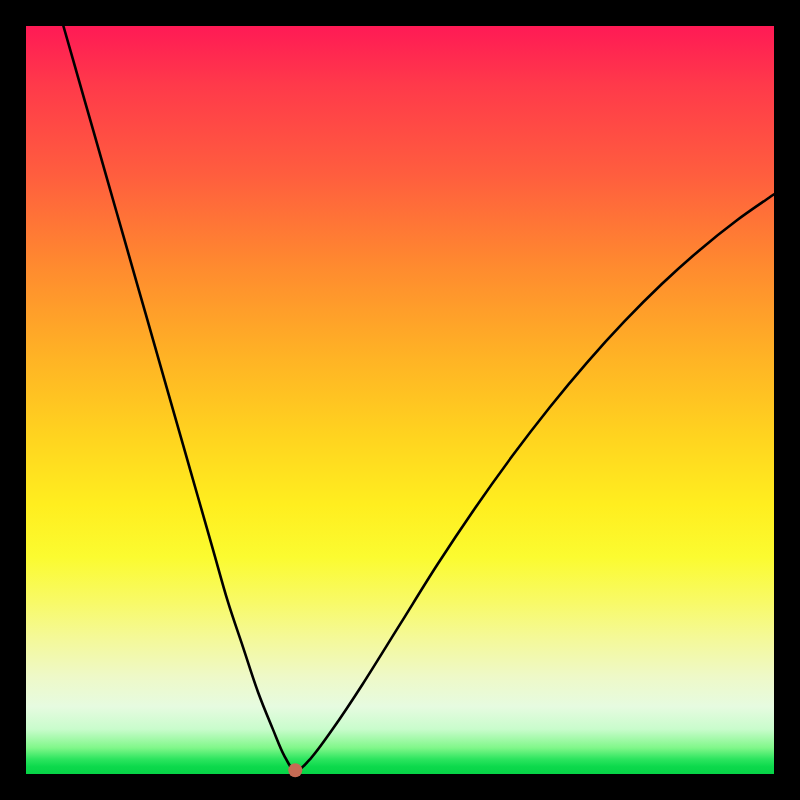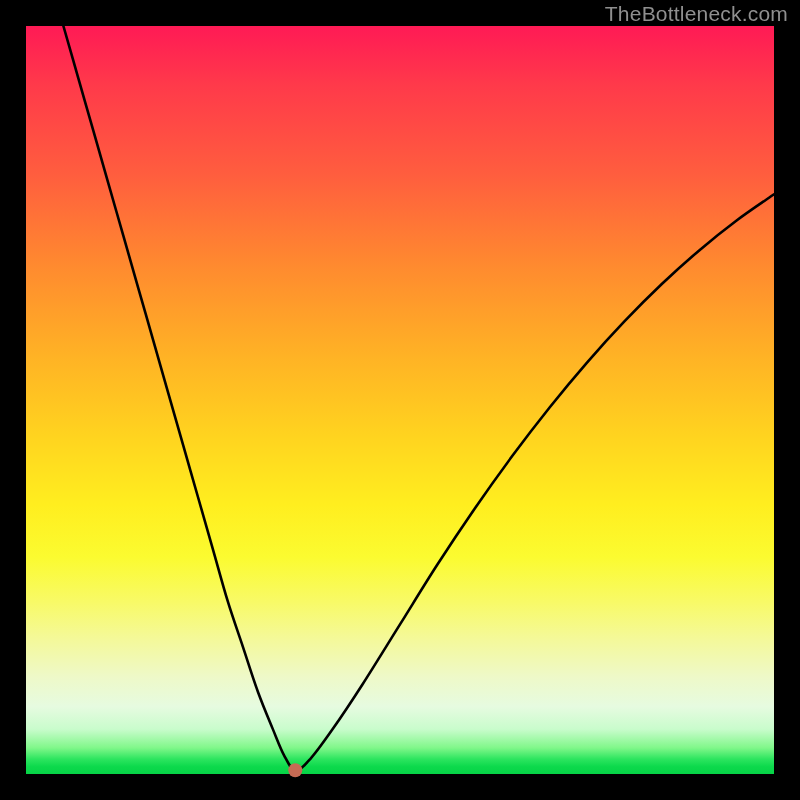--- a/index.html
+++ b/index.html
@@ -68,14 +68,13 @@
 </head>
 <body>
 
 <div class="frame">
   <div class="plot-area">
     <svg class="curve" viewBox="0 0 748 748" preserveAspectRatio="none">
       <path id="curve-path" fill="none" stroke="#000" stroke-width="2.6" stroke-linejoin="round" stroke-linecap="round" d="M 37.4 0 C 39.89333333333333 8.726666666666668 47.37333333333334 34.90666666666668 52.36000000000001 52.360000000000014 C 57.34666666666667 69.81333333333335 62.33333333333333 87.26666666666671 67.32 104.72000000000003 C 72.30666666666666 122.17333333333335 77.29333333333334 139.62666666666658 82.28 157.07999999999993 C 87.26666666666667 174.53333333333327 92.25333333333334 191.9866666666667 97.24000000000001 209.44000000000005 C 102.22666666666667 226.8933333333334 107.21333333333334 244.3466666666667 112.2 261.8 C 117.18666666666667 279.25333333333333 122.17333333333335 296.7066666666667 127.16000000000001 314.16 C 132.14666666666668 331.61333333333334 137.13333333333335 349.06666666666666 142.12 366.52 C 147.10666666666665 383.9733333333333 152.0933333333333 401.4266666666667 157.07999999999998 418.88 C 162.06666666666666 436.3333333333333 167.05333333333334 453.7866666666667 172.04000000000002 471.24 C 177.0266666666667 488.6933333333333 182.01333333333332 506.1466666666667 187 523.6 C 191.98666666666668 541.0533333333334 196.97333333333336 559.7533333333333 201.96 575.96 C 206.94666666666666 592.1666666666667 211.93333333333334 605.88 216.92 620.84 C 221.90666666666664 635.8000000000001 226.89333333333332 652.0066666666667 231.88 665.72 C 236.86666666666667 679.4333333333334 242.47666666666666 692.5233333333333 246.84 703.12 C 251.20333333333335 713.7166666666667 254.32 722.4433333333333 258.06 729.3 C 261.8 736.1566666666666 264.91666666666663 743.6366666666667 269.28 744.26 C 273.6433333333333 744.8833333333333 278.00666666666666 739.8966666666666 284.24 733.04 C 290.47333333333336 726.1833333333333 297.9533333333333 715.5866666666667 306.68 703.12 C 315.4066666666667 690.6533333333333 325.38 675.6933333333334 336.6 658.24 C 347.82000000000005 640.7866666666666 361.5333333333333 618.3466666666667 374 598.4 C 386.4666666666667 578.4533333333333 398.9333333333334 557.8833333333332 411.40000000000003 538.56 C 423.8666666666667 519.2366666666667 436.33333333333337 500.5366666666667 448.8 482.46000000000004 C 461.26666666666665 464.3833333333334 473.73333333333335 446.93 486.2 430.1 C 498.66666666666663 413.27000000000004 511.1333333333333 397.0633333333334 523.6 381.48 C 536.0666666666667 365.89666666666665 548.5333333333333 350.9366666666666 561 336.59999999999997 C 573.4666666666667 322.2633333333333 585.9333333333333 308.55 598.4 295.46000000000004 C 610.8666666666667 282.37000000000006 623.3333333333333 269.90333333333336 635.8 258.06 C 648.2666666666667 246.21666666666667 660.7333333333333 234.99666666666664 673.2 224.39999999999998 C 685.6666666666667 213.8033333333333 698.1333333333333 203.83 710.6 194.48000000000002 C 723.0666666666667 185.13000000000002 741.7666666666667 172.6633333333333 748 168.29999999999995 "></path>
       <circle id="marker-dot" r="7" fill="#c56a54" cx="269.28" cy="744.26"></circle>
     </svg>
   </div>
-  <div class="watermark">TheBottleneck.com</div>
 </div>
 
 </body></html>

